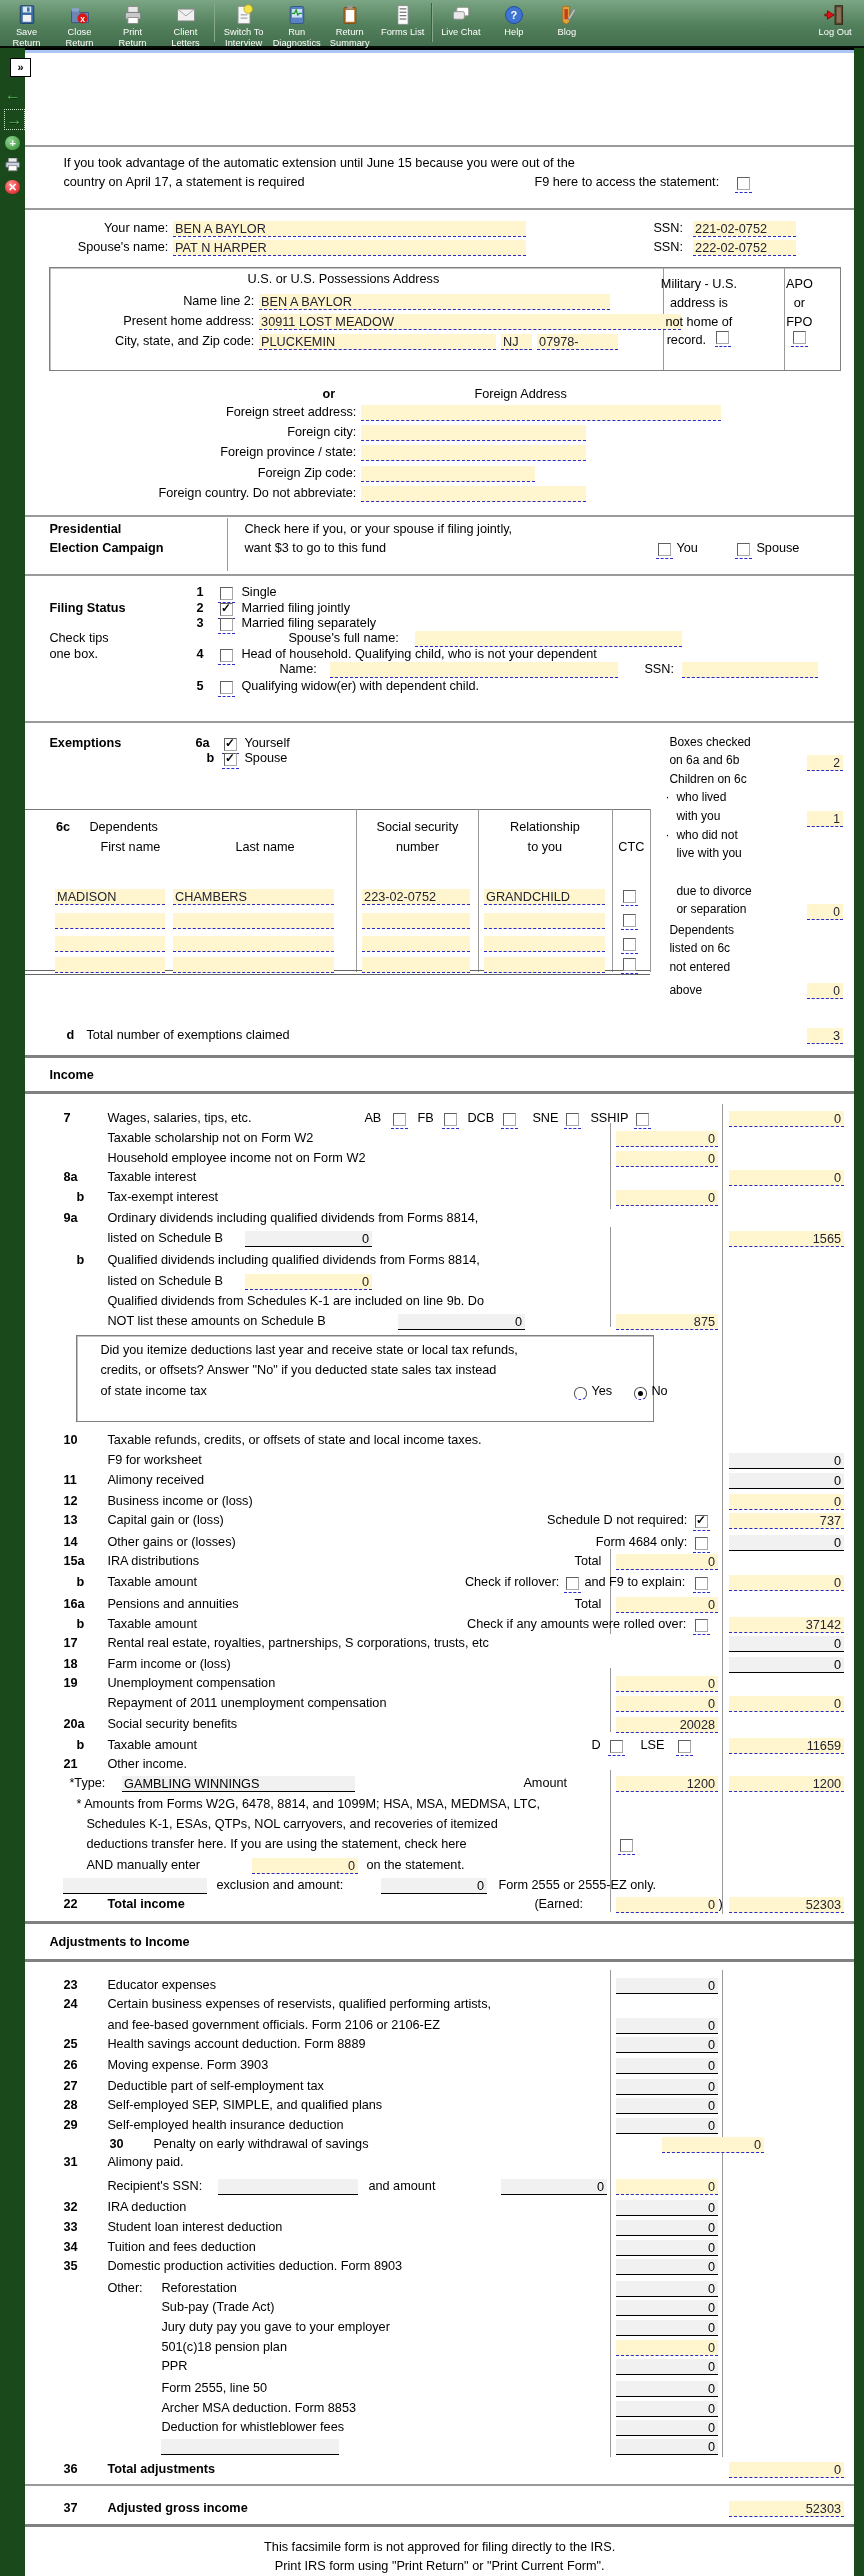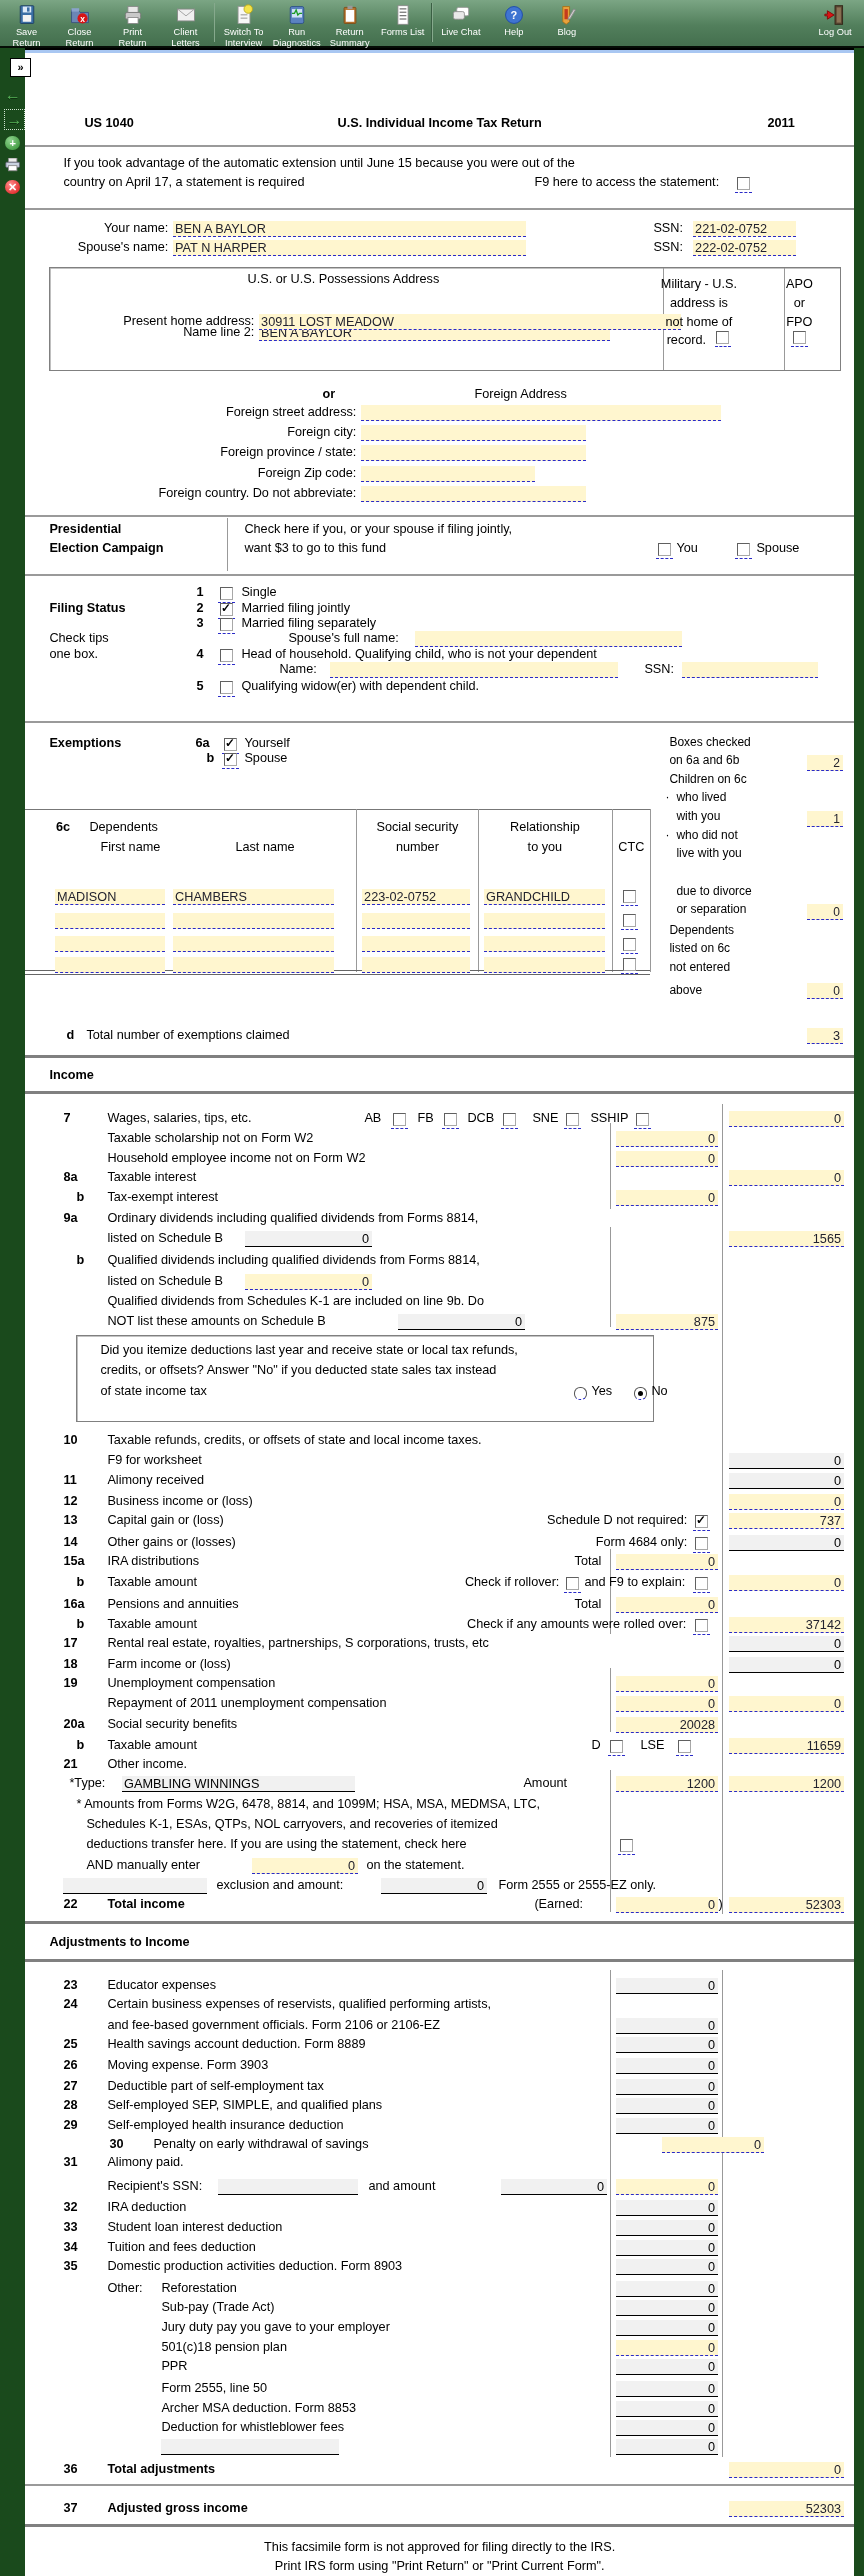--- a/index.html
+++ b/index.html
@@ -206,25 +206,20 @@
   <div class="sic" style="top:132px;">
       <div class="circ cx">✕</div>
     </div>
 </div>
 <div id="rstrip"></div>
 
 <div id="form">
 <div id="blueline"></div>
 <div id="canvas">
 
-  <div class="r" style="top:63px;">
-    <span class="t b" style="left:59px;">US 1040</span>
-    <span class="t b" style="left:0;right:0;text-align:center;">U.S.  Individual Income Tax Return</span>
-    <span class="t b" style="left:742px;">2011</span>
-  </div>
   <div class="hr" style="top:92px;"></div>
 
   <div class="r" style="top:103px;">
     <span class="t" style="left:38px;">If you took advantage of the automatic extension until June 15 because you were out of the</span>
   </div>
   <div class="r" style="top:122px;">
     <span class="t" style="left:38px;">country on April 17,  a statement is required</span>
     <span class="t" style="left:509px;">F9 here to access the statement:</span>
     <span class="cbw" style="left:710px;top:1.7px;"><span class="cb"></span></span>
   </div>
@@ -243,27 +238,33 @@
     <div class="yf lf" style="left:668px;width:103px;">222-02-0752</div>
   </div>
 
   <div class="obox" style="left:24px;top:214px;width:790px;height:102px;">
     <div class="vl" style="left:613px;top:0;bottom:0;"></div>
     <div class="vl" style="left:734px;top:0;bottom:0;"></div>
   </div>
   <div class="r" style="top:219px;">
     <span class="t" style="left:85px;width:466px;text-align:center;">U.S. or U.S. Possessions Address</span>
   </div>
-  <div class="r" style="top:241px;margin-top:31px;">
+  <div class="r" style="top:241px;">
     <span class="t" style="left:0;width:229px;text-align:right;">Name line 2:</span>
     <div class="yf lf" style="left:234px;width:351px;">BEN A BAYLOR</div>
   </div>
   <div class="r" style="top:261px;">
     <span class="t" style="left:0;width:229px;text-align:right;">Present home address:</span>
     <div class="yf lf" style="left:234px;width:422px;">30911 LOST MEADOW</div>
+  </div>
+  <div class="r" style="top:281px;">
+    <span class="t" style="left:0;width:229px;text-align:right;">City,  state,  and Zip code:</span>
+    <div class="yf lf" style="left:234px;width:237px;">PLUCKEMIN</div>
+    <div class="yf lf" style="left:476px;width:30.5px;">NJ</div>
+    <div class="yf lf" style="left:512px;width:81px;">07978-</div>
   </div>
   <div style="position:absolute;left:613px;top:222px;width:121px;text-align:center;line-height:18.6px;">
     <div>Military - U.S.</div>
     <div>address is</div>
     <div>not home of</div>
     <div><span>record.</span>
       <span class="cbw" style="position:static;display:inline-block;margin-left:5.1px;"><span class="cb"></span></span></div>
   </div>
   <div style="position:absolute;left:734px;top:222px;width:80px;text-align:center;line-height:18.6px;">
     <div>APO</div>

